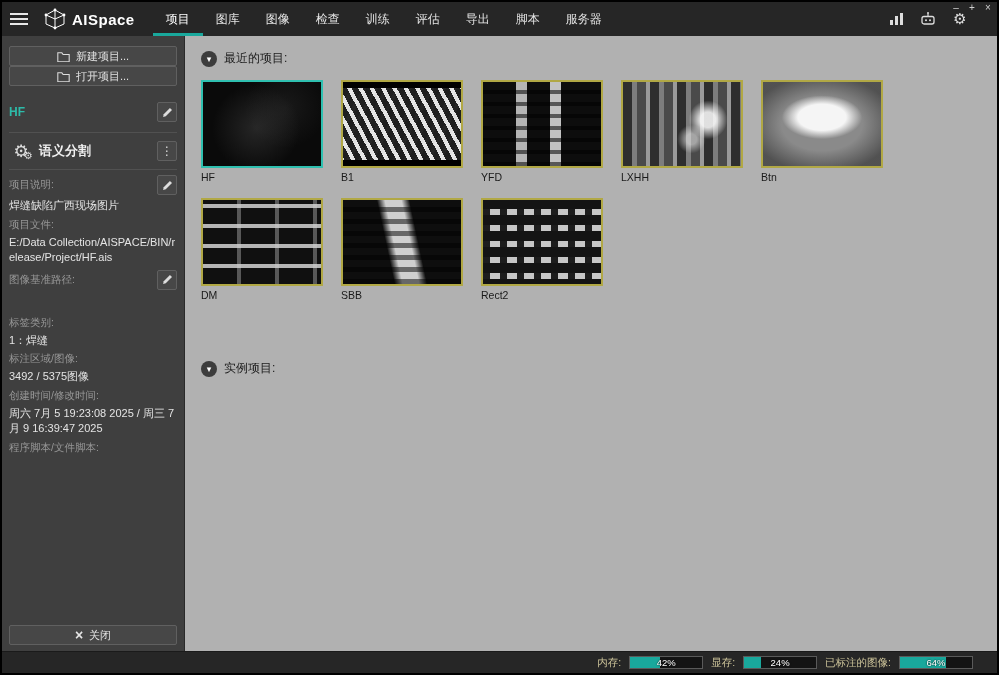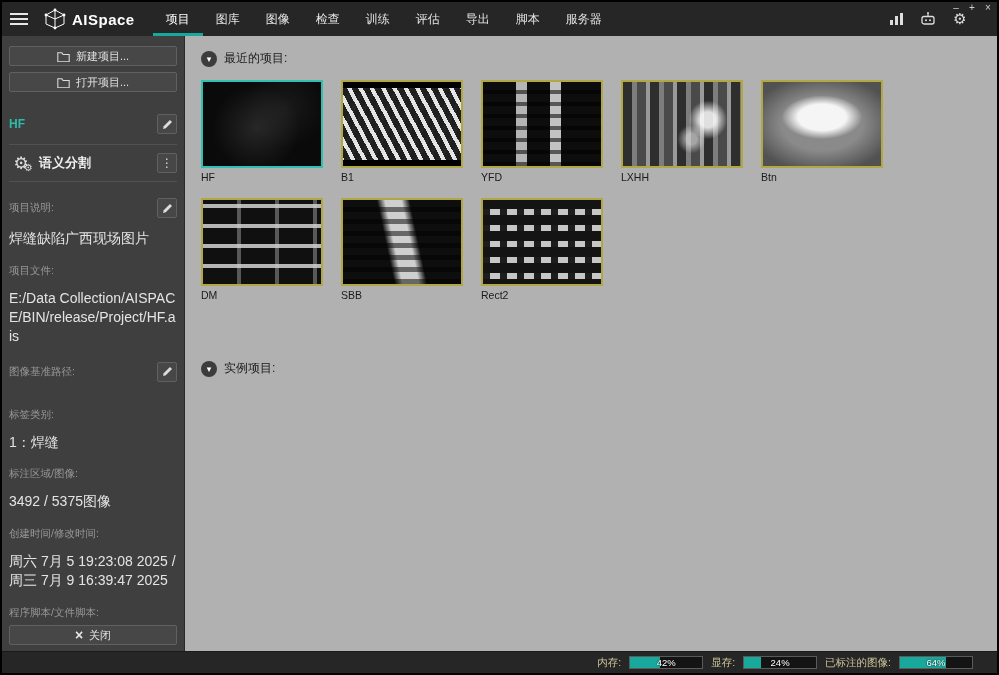--- a/index.html
+++ b/index.html
@@ -24,31 +24,31 @@
   .topbar-icons{position:absolute;right:28px;top:0;height:34px;display:flex;align-items:center;gap:14px;}
   .tb-icon{width:18px;height:18px;display:flex;align-items:center;justify-content:center;color:#ddd;font-size:15px;cursor:pointer;}
   .win-controls{position:absolute;right:4px;top:1px;display:flex;gap:6px;}
   .win-controls span{color:#cfcfcf;font-size:10px;line-height:10px;cursor:pointer;width:10px;text-align:center;}
 
   
   .app-body{flex:1;display:flex;min-height:0;}
 
   
   .sidebar{width:183px;background:#3f3f3f;flex:0 0 auto;display:flex;flex-direction:column;padding:10px 7px 6px 7px;border-right:1px solid #2a2a2a;}
-  .side-btn{height:20px;background:#474747;border:1px solid #606060;color:#e2e2e2;font-size:11px;display:flex;align-items:center;justify-content:center;gap:6px;cursor:pointer;margin-bottom:6px;border-radius:2px;}
+  .side-btn{height:20px;background:#474747;border:1px solid #606060;color:#e2e2e2;font-size:11px;display:flex;align-items:center;justify-content:center;gap:6px;cursor:pointer;border-radius:2px;}
   .proj-row{display:flex;align-items:center;justify-content:space-between;margin-top:16px;}
   .proj-name{color:#2dbba9;font-size:12px;font-weight:bold;}
   .icon-btn{width:20px;height:20px;background:#474747;border:1px solid #606060;border-radius:2px;display:flex;align-items:center;justify-content:center;cursor:pointer;color:#ddd;font-size:12px;}
   .task-row{display:flex;align-items:center;gap:6px;margin-top:10px;padding:8px 0;border-top:1px solid #515151;border-bottom:1px solid #515151;}
   .task-label{color:#f0f0f0;font-size:13px;font-weight:bold;flex:1;}
   .gears{color:#ddd;font-size:17px;line-height:1;position:relative;width:24px;text-align:center;}
   .gears .g2{position:absolute;font-size:10px;right:0;bottom:-1px;}
-  .field-row{display:flex;align-items:center;justify-content:space-between;margin-top:16px;}
+  .field-row{display:flex;align-items:center;justify-content:space-between;margin-top:5px;}
   .muted{color:#969696;font-size:10.5px;}
-  .value{color:#e4e4e4;font-size:14px;margin-top:11px;line-height:1.35;word-break:break-all;}
+  .value{color:#e4e4e4;font-size:11px;margin-top:3px;line-height:1.35;word-break:break-all;}
   .gap-lg{margin-top:26px;}
   .spacer{flex:1;}
   .close-btn{height:20px;background:#474747;border:1px solid #606060;color:#e6e6e6;font-size:11px;display:flex;align-items:center;justify-content:center;gap:6px;cursor:pointer;border-radius:2px;}
   .close-x{font-size:14px;line-height:1;font-weight:bold;}
 
   
   .main{flex:1;background:#b1b1b1;padding:14px 16px;overflow:hidden;position:relative;}
   .section-header{display:flex;align-items:center;gap:7px;margin-bottom:13px;}
   .section-header .circle{width:16px;height:16px;border-radius:50%;background:#3c3c3c;color:#fff;font-size:9px;display:flex;align-items:center;justify-content:center;cursor:pointer;}
   .section-header .label{color:#1c1c1c;font-size:12px;}

